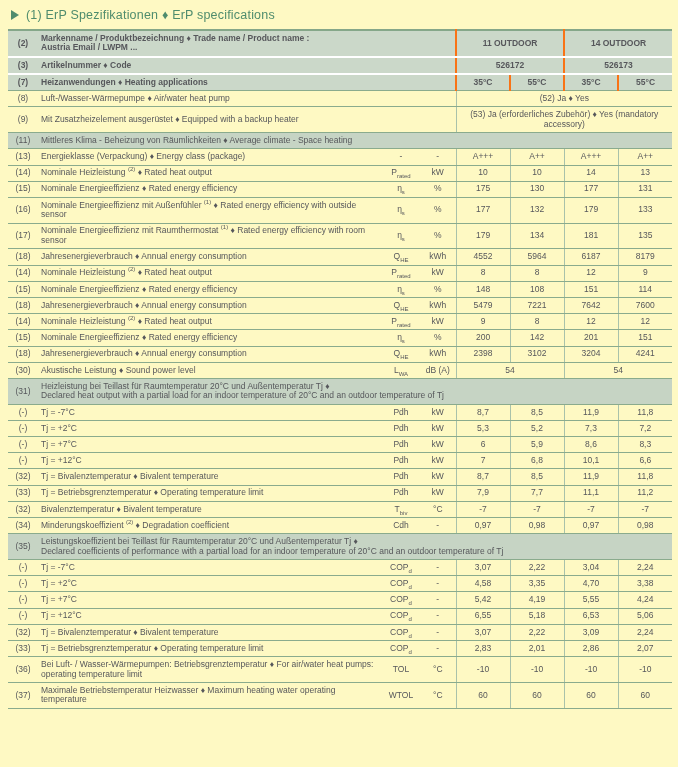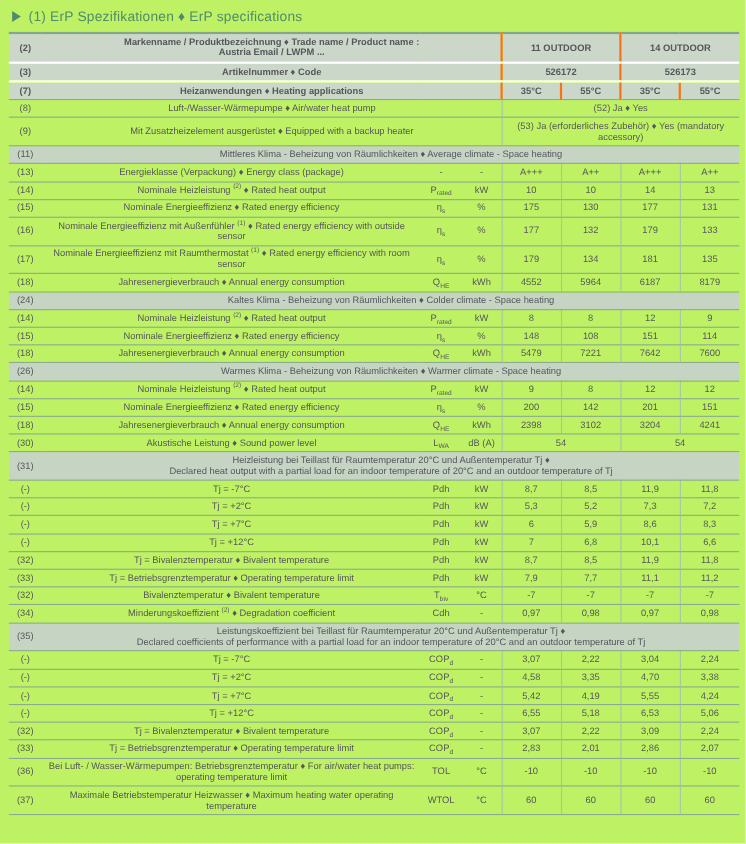--- a/index.html
+++ b/index.html
@@ -1,32 +1,32 @@
 <!DOCTYPE html>
 <html><head>
 <meta charset="utf-8">
 <style>
   html,body{margin:0;padding:0;background:#ffffff;}
   .page{
-    position:relative;width:678px;height:767px;overflow:hidden;background:#bef264;
+    position:relative;width:678px;height:767px;overflow:hidden;background:#fef9c3;
     font-family:"Liberation Sans","DejaVu Sans",sans-serif;color:#56575b;
   }
   .title-bar{display:flex;align-items:center;gap:7px;padding:8px 8px 5px 11px;}
   .tri{width:0;height:0;border-left:8px solid #4f8c6d;border-top:5px solid transparent;border-bottom:5px solid transparent;}
   .title-text{font-size:12.5px;color:#4f8c6d;letter-spacing:.2px;}
   table.spec{
     border-collapse:collapse;table-layout:fixed;width:664px;margin:2px 6px 0 8px;
     border-top:2px solid #85a789;
   }
   td{
     font-size:8.5px;line-height:9.6px;padding:2.8px 2px;vertical-align:middle;
     border-bottom:1.5px solid #8aab8d;overflow:hidden;
   }
   td.num{text-align:center;padding-left:0;padding-right:0;}
-  td.desc{text-align:center;padding-left:3px;}
+  td.desc{text-align:left;padding-left:3px;}
   td.sym,td.unit{text-align:center;}
   td.val{text-align:center;border-left:1px solid #a9c2aa;}
   tr.ghead td{background:#cbd8c9;font-weight:bold;border-bottom:2px solid #ffffff;}
   tr.ghead td.val{border-left:2px solid #f97316;}
   tr.ghead-last td{border-bottom:1.5px solid #8aab8d;}
   tr.section td{background:#c6d4c4;}
   sup{font-size:6px;line-height:0;vertical-align:super;}
   sub{font-size:6px;line-height:0;vertical-align:sub;}
   .l2{display:block;}
 </style>
@@ -137,24 +137,20 @@
         <tr>
           <td class="num">(18)</td>
           <td class="desc">Jahresenergieverbrauch ♦ Annual energy consumption</td>
           <td class="sym">Q<sub>HE</sub></td>
           <td class="unit">kWh</td>
           <td class="val">4552</td>
           <td class="val">5964</td>
           <td class="val">6187</td>
           <td class="val">8179</td>
         </tr>
-        <tr class="section">
-          <td class="num">(24)</td>
-          <td class="desc" colspan="7">Kaltes Klima - Beheizung von Räumlichkeiten ♦ Colder climate - Space heating</td>
-        </tr>
         <tr>
           <td class="num">(14)</td>
           <td class="desc">Nominale Heizleistung <sup>(2)</sup> ♦ Rated heat output</td>
           <td class="sym">P<sub>rated</sub></td>
           <td class="unit">kW</td>
           <td class="val">8</td>
           <td class="val">8</td>
           <td class="val">12</td>
           <td class="val">9</td>
         </tr>
@@ -171,24 +167,20 @@
         <tr>
           <td class="num">(18)</td>
           <td class="desc">Jahresenergieverbrauch ♦ Annual energy consumption</td>
           <td class="sym">Q<sub>HE</sub></td>
           <td class="unit">kWh</td>
           <td class="val">5479</td>
           <td class="val">7221</td>
           <td class="val">7642</td>
           <td class="val">7600</td>
         </tr>
-        <tr class="section">
-          <td class="num">(26)</td>
-          <td class="desc" colspan="7">Warmes Klima - Beheizung von Räumlichkeiten ♦ Warmer climate - Space heating</td>
-        </tr>
         <tr>
           <td class="num">(14)</td>
           <td class="desc">Nominale Heizleistung <sup>(2)</sup> ♦ Rated heat output</td>
           <td class="sym">P<sub>rated</sub></td>
           <td class="unit">kW</td>
           <td class="val">9</td>
           <td class="val">8</td>
           <td class="val">12</td>
           <td class="val">12</td>
         </tr>

